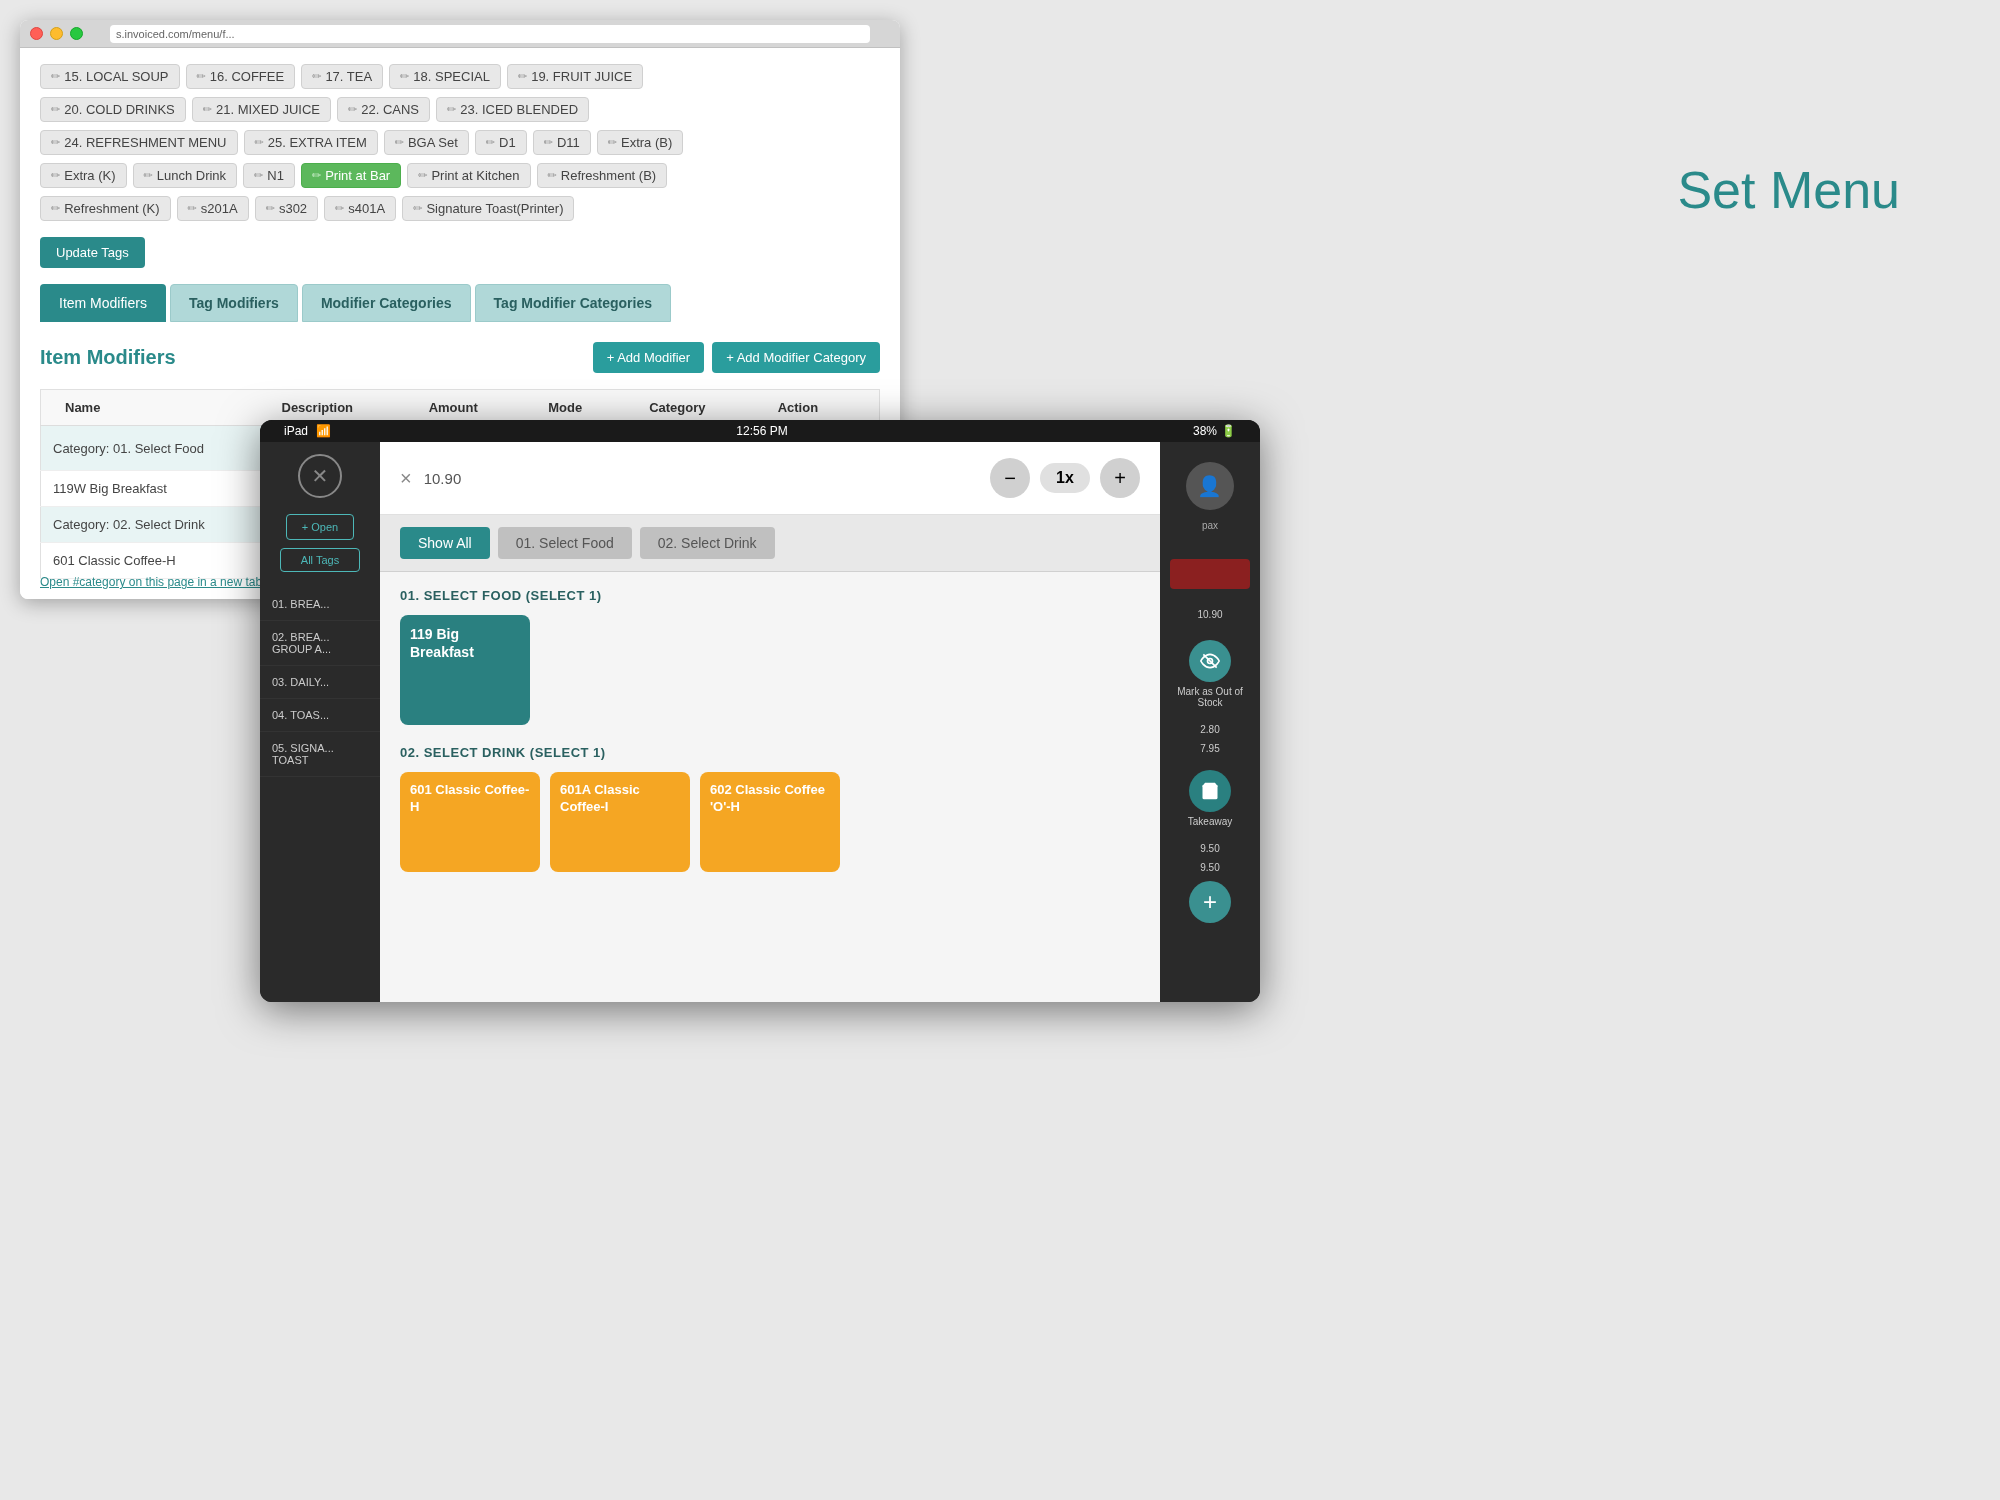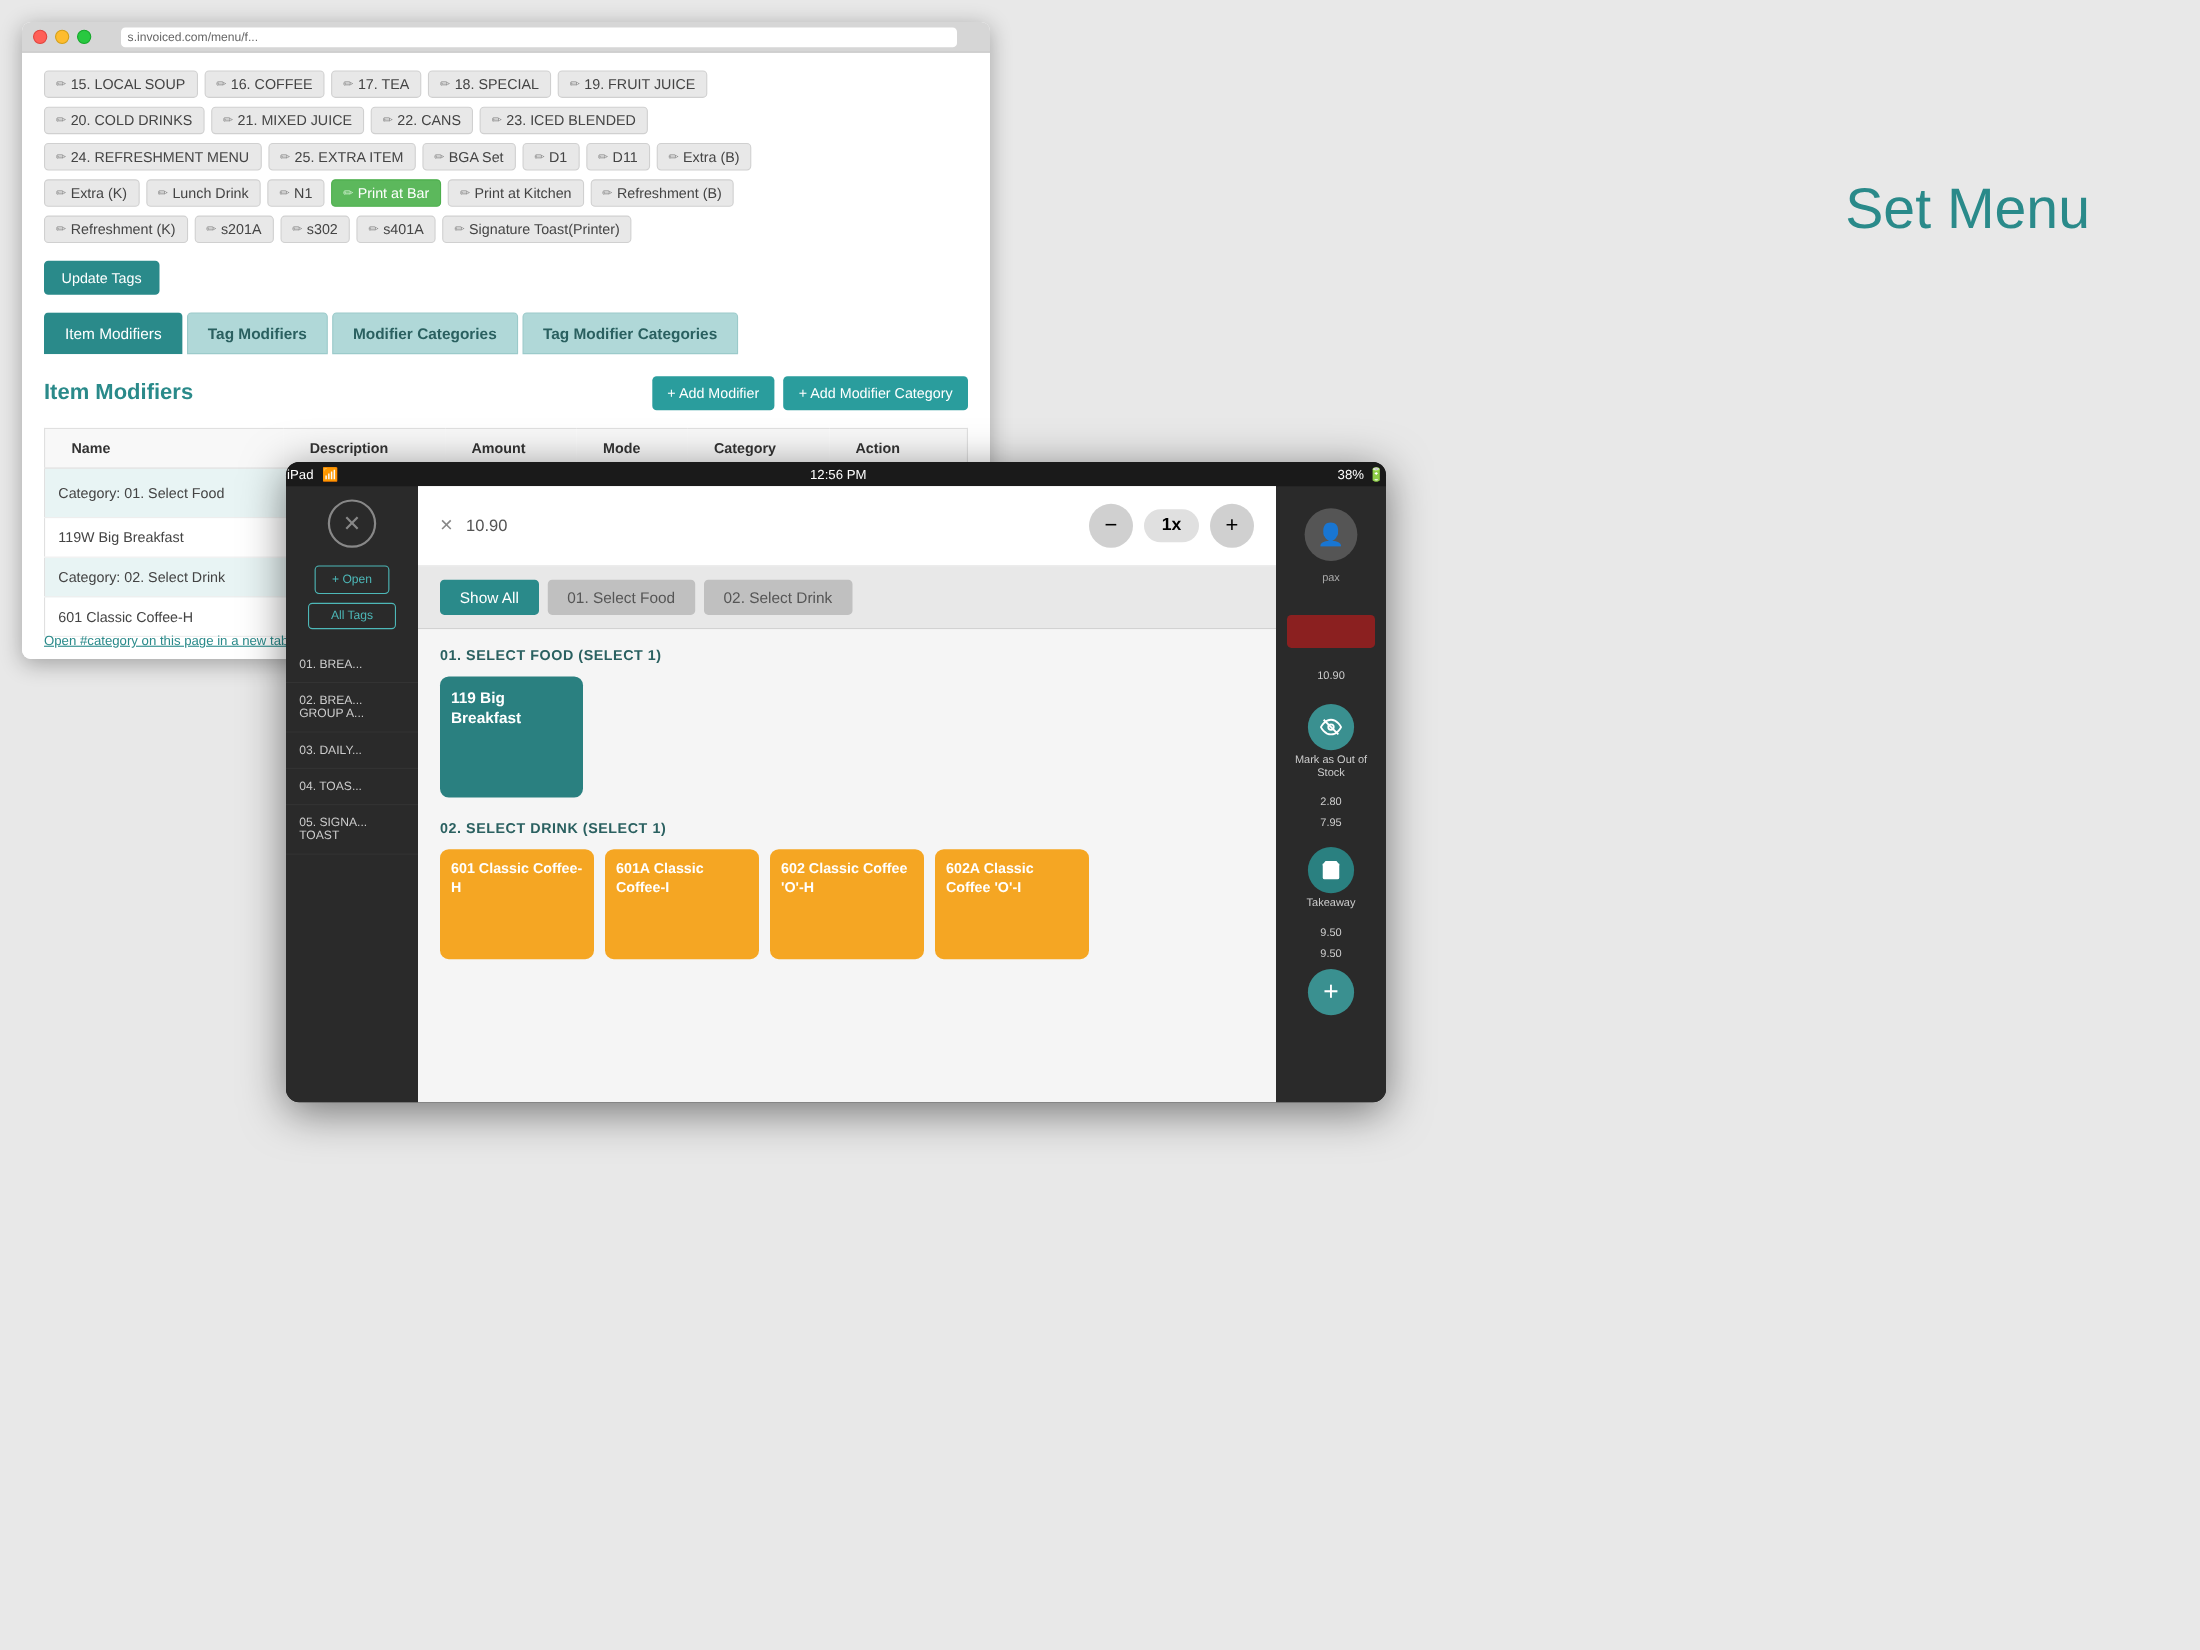--- a/index.html
+++ b/index.html
@@ -239,21 +239,21 @@
       overflow: hidden;
       box-shadow: 0 8px 40px rgba(0,0,0,0.5);
     }
 
     .ipad-statusbar {
       background: #1a1a1a;
       color: #fff;
       display: flex;
       justify-content: space-between;
       align-items: center;
-      padding: 4px 1px;
+      padding: 4px 24px;
       font-size: 12px;
     }
 
     .status-left {
       display: flex;
       align-items: center;
       gap: 8px;
     }
 
     .status-right {
@@ -829,23 +829,20 @@
         <div class="drink-items-grid">
           <div class="drink-item-card">
             <span class="drink-item-label">601 Classic Coffee-H</span>
           </div>
           <div class="drink-item-card">
             <span class="drink-item-label">601A Classic Coffee-I</span>
           </div>
           <div class="drink-item-card">
             <span class="drink-item-label">602 Classic Coffee 'O'-H</span>
           </div>
-          <div class="drink-item-card">
-            <span class="drink-item-label">602A Classic Coffee 'O'-I</span>
-          </div>
         </div>
       </div>
     </div>
 
     <div class="ipad-right">
       <div class="user-avatar">👤</div>
       <div class="user-name">pax</div>
 
       <div style="margin-top:20px; width:80px; height:30px; background:#8b2020; border-radius:4px; margin-bottom:8px;"></div>
 

